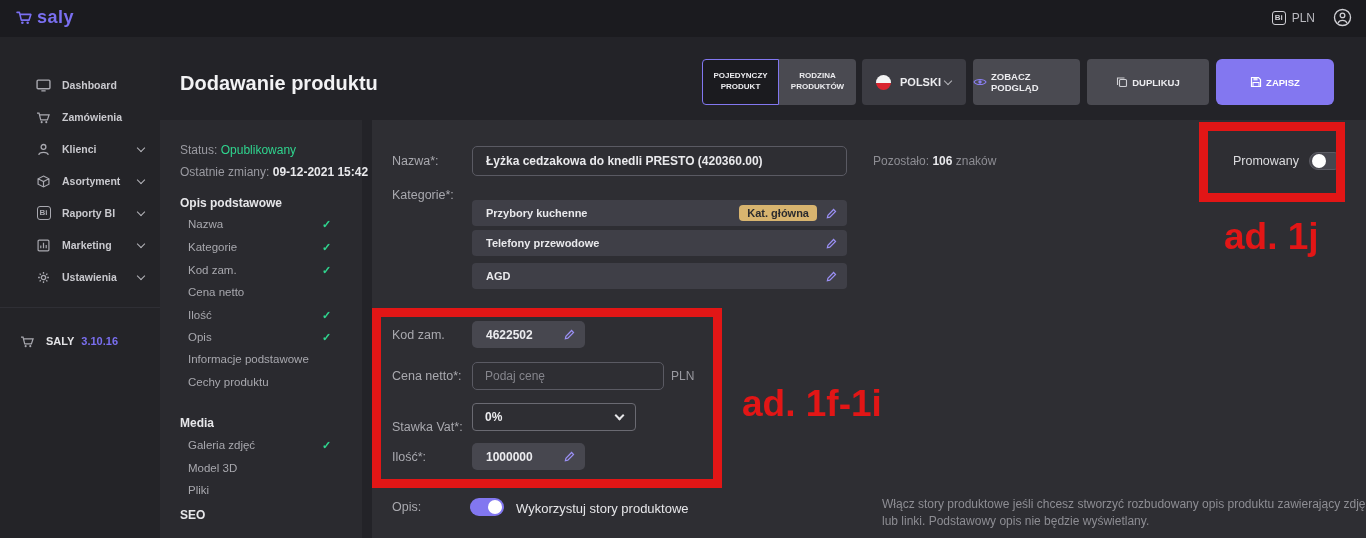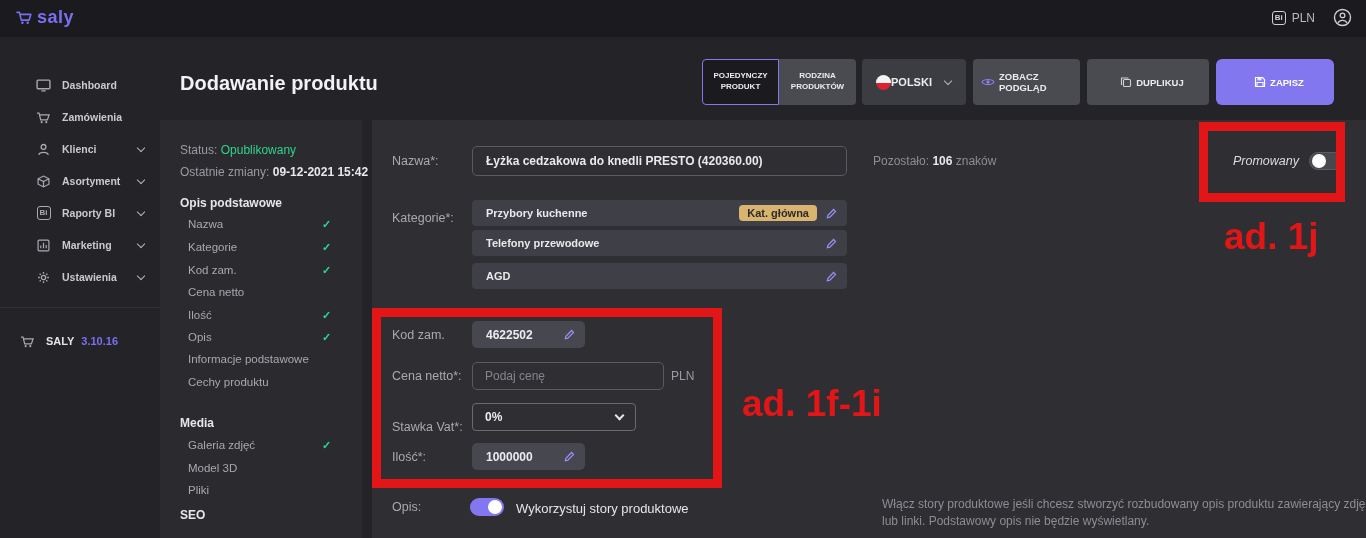--- a/index.html
+++ b/index.html
@@ -25,43 +25,43 @@
   .side-footer .app { margin-left:11px; font-size:11px; font-weight:bold; color:#e3e3e6; }
   .side-footer .ver { margin-left:7px; font-size:11px; font-weight:bold; color:#7a6ff0; }
 
   
   .hdr-title { position:absolute; left:180px; top:72px; font-size:20px; font-weight:bold; color:#f2f2f4; }
   .seg { position:absolute; top:59px; height:46px; display:flex; align-items:center; justify-content:center; text-align:center; font-size:8px; font-weight:bold; color:#ececef; line-height:1.35; cursor:pointer; padding:0 6px; }
   .seg-active { left:702px; width:77px; background:#1b1b1f; border:1.5px solid #8277f0; border-radius:4px 0 0 4px; z-index:2; }
   .seg-idle { left:779px; width:77px; background:#4a4a51; border-radius:0 4px 4px 0; }
   .lang { position:absolute; left:862px; top:59px; width:104px; height:46px; background:#3c3c43; border-radius:4px; display:flex; align-items:center; padding-left:14px; cursor:pointer; }
   .flag { width:15px; height:15px; border-radius:50%; background:linear-gradient(#f4f4f4 50%, #d9232e 50%); }
-  .lang .lab { font-size:11px; font-weight:bold; color:#ececef; }
+  .lang .lab { margin-left:9px; font-size:11px; font-weight:bold; color:#ececef; }
   .lang .chev { position:absolute; right:15px; }
-  .hbtn { position:absolute; top:59px; height:46px; border-radius:4px; display:flex; align-items:center; justify-content:center; gap:4px; font-size:9.5px; font-weight:bold; color:#ececef; cursor:pointer;padding-left:8px; }
+  .hbtn { position:absolute; top:59px; height:46px; border-radius:4px; display:flex; align-items:center; justify-content:center; gap:4px; font-size:9.5px; font-weight:bold; color:#ececef; cursor:pointer; }
   .btn-preview { left:973px; width:107px; background:#4a4a51; }
   .btn-duplicate { left:1087px; width:122px; background:#4a4a51; }
   .btn-save { left:1216px; width:118px; background:#8377f0; border-radius:6px; color:#fff; }
 
   
   .statusbar { position:absolute; left:160px; top:120px; width:202px; height:418px; background:#2a2a2f; }
   .st-line { position:absolute; left:20px; font-size:12px; color:#9a9aa1; white-space:nowrap; }
   .st-green { color:#2fd48e; }
   .st-strong { color:#e9e9ec; font-weight:bold; }
   .st-sec { position:absolute; left:20px; font-size:12px; font-weight:bold; color:#e6e6e9; }
   .st-item { position:absolute; left:28px; font-size:11.5px; color:#a8a8ae; cursor:pointer; white-space:nowrap; }
   .st-check { position:absolute; left:162px; font-size:11px; font-weight:bold; color:#2fd48e; }
 
   
   .mainpanel { position:absolute; left:372px; top:120px; width:994px; height:418px; background:#2e2e33; }
   .f-label { position:absolute; font-size:12.5px; color:#a9a9af; white-space:nowrap; }
   .name-input { position:absolute; left:100px; top:26px; width:375px; height:30px; background:transparent; border:1px solid #5a5a63; border-radius:5px; color:#e9e9ec; font-family:"Liberation Sans",sans-serif; font-size:12px; font-weight:bold; padding:0 13px; outline:none; }
   .remaining { position:absolute; left:501px; top:34px; font-size:12px; color:#8d8d93; white-space:nowrap; }
   .promo-wrap { position:absolute; left:861px; top:32px; display:flex; align-items:center; gap:10px; }
-  .promo-label { font-size:12.5px; color:#dcdcdf;font-style:italic; }
+  .promo-label { font-size:12.5px; color:#dcdcdf; }
   .toggle { position:relative; width:34px; height:18px; border-radius:9px; cursor:pointer; }
   .toggle .knob { position:absolute; top:2px; width:14px; height:14px; border-radius:50%; background:#fff; }
   .toggle-off { background:#47474f; border:1px solid #5c5c64; }
   .toggle-off .knob { left:2px; top:1px; }
   .toggle-on { background:#8277f0; }
   .toggle-on .knob { right:2px; }
 
   .cat-row { position:absolute; left:100px; width:375px; height:26px; background:#3f3f47; border-radius:4px; display:flex; align-items:center; padding:0 10px 0 14px; cursor:pointer; }
   .cat-name { font-size:11px; font-weight:bold; color:#e9e9ec; flex:1; }
   .cat-badge { background:#d8b46f; color:#2b2b2e; font-size:11px; font-weight:bold; border-radius:4px; padding:2px 8px; margin-right:9px; }
@@ -276,21 +276,21 @@
       <span>znaków</span>
     </div>
 
     <div class="promo-wrap">
       <span class="promo-label">Promowany</span>
       <span class="toggle toggle-off">
           <span class="knob"></span>
         </span>
     </div>
 
-    <div class="f-label" style="left:20px; top:91px;text-align:center;">Kategorie*:</div>
+    <div class="f-label" style="left:20px; top:68px;text-align:center;">Kategorie*:</div>
     <div class="cat-row" style="top:80px;">
       <span class="cat-name">Przybory kuchenne</span>
       <span class="cat-badge">Kat. główna</span>
       <span>
           <svg width="11" height="11" viewBox="0 0 12 12">
             <path d="M8.3 1.6l2.1 2.1L4.2 10l-2.7.6L2.1 8z" fill="none" stroke="#9b90f5" stroke-width="1.3"></path>
           </svg>
         </span>
     </div>
     <div class="cat-row" style="top:110px;">

